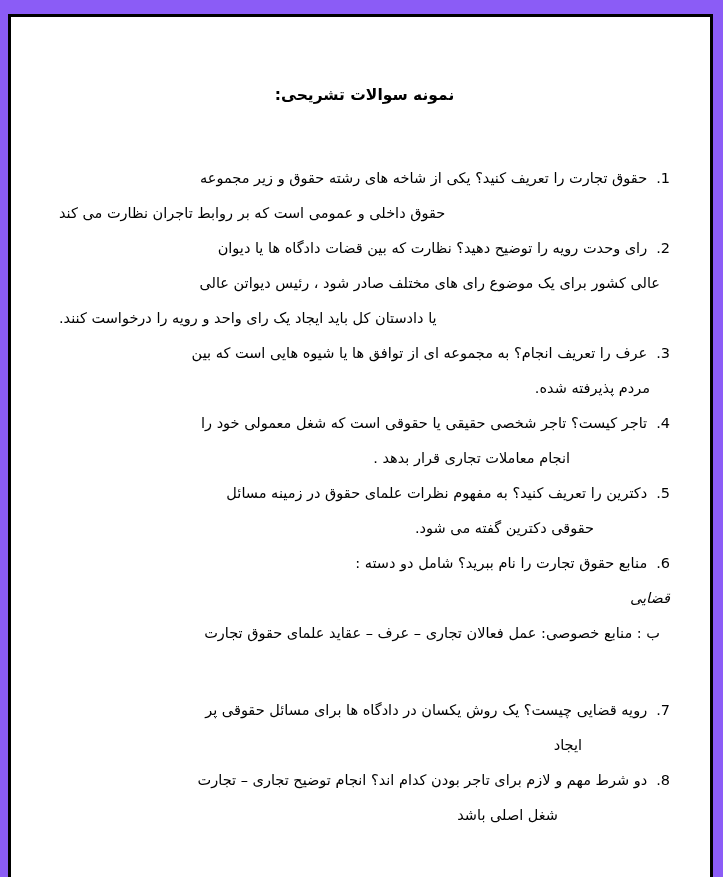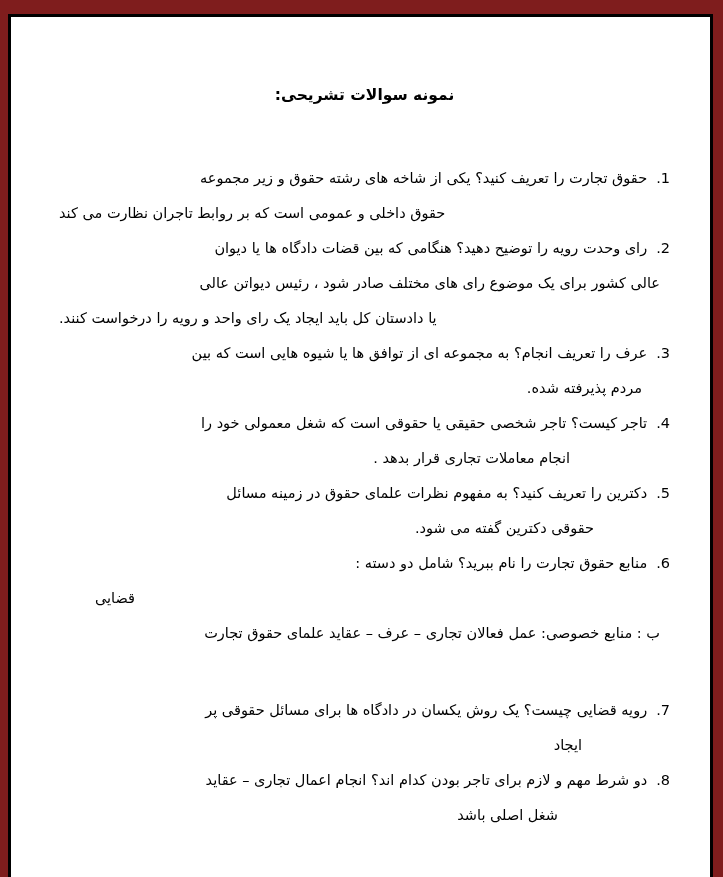--- a/index.html
+++ b/index.html
@@ -1,30 +1,30 @@
 <!DOCTYPE html>
 <html><head>
 <meta charset="utf-8">
 <style>
   html,body{margin:0;padding:0;background:#ffffff;}
   body{width:723px;height:877px;overflow:hidden;font-family:"DejaVu Sans",sans-serif;color:#000;}
-  .page{position:relative;width:723px;height:877px;background:#7f1d1d;overflow:hidden;}
+  .page{position:relative;width:723px;height:877px;background:#8b5cf6;overflow:hidden;}
   .frame{position:absolute;left:8px;top:14px;right:10px;bottom:-8px;border:3px solid #000;background:#fff;}
   .content{position:absolute;left:3px;right:3px;top:0;bottom:0;direction:rtl;unicode-bidi:embed;
            padding:64px 37px 0 45px;font-size:14.5px;line-height:35px;}
   .title{text-align:center;font-weight:bold;font-size:15.5px;line-height:28px;}
   .list{margin-top:52px;}
   .line{line-height:35px;white-space:nowrap;}
   .line .q{font-weight:normal;}
   .num{display:inline-block;margin-left:9px;}
   .t-right{text-align:right;}
   .t-center{text-align:left;}
-  .t-left{text-align:left;}
+  .t-left{text-align:right;font-style:italic;}
   .mr10{margin-right:10px;}
-  .mr28{margin-right:28px;text-align:right;}
+  .mr28{margin-right:20px;text-align:right;}
   .mr76{margin-right:76px;}
   .mr88{margin-right:88px;}
   .mr100{margin-right:100px;}
   .mr112{margin-right:112px;}
   .ml36{margin-left:36px;}
   .gap-top{margin-top:42px;}
 </style>
 </head>
 <body>
 
@@ -35,21 +35,21 @@
       <div class="title">نمونه سوالات تشریحی:</div>
 
       <div class="list">
 
         <div class="item">
           <div class="line first t-right"><span class="num">1.</span><span class="q">حقوق تجارت را تعریف کنید؟</span><span class="a"> یکی از شاخه های رشته حقوق و زیر مجموعه</span></div>
           <div class="line t-center">حقوق داخلی و عمومی است که بر روابط تاجران نظارت می کند</div>
         </div>
 
         <div class="item">
-          <div class="line first t-right"><span class="num">2.</span><span class="q">رای وحدت رویه را توضیح دهید؟</span><span class="a"> هنگامی که بین قضات دادگاه ها یا دیوان</span></div>
+          <div class="line first t-right"><span class="num">2.</span><span class="q">رای وحدت رویه را توضیح دهید؟</span><span class="a"> نظارت که بین قضات دادگاه ها یا دیوان</span></div>
           <div class="line t-right mr10">عالی کشور برای یک موضوع رای های مختلف صادر شود ، رئیس دیواتن عالی</div>
           <div class="line t-center">یا دادستان کل باید ایجاد یک رای واحد و رویه را درخواست کنند.</div>
         </div>
 
         <div class="item">
           <div class="line first t-right"><span class="num">3.</span><span class="q">عرف را تعریف انجام؟</span><span class="a"> به مجموعه ای از توافق ها یا شیوه هایی است که بین</span></div>
           <div class="line t-right mr28">مردم پذیرفته شده.</div>
         </div>
 
         <div class="item">
@@ -70,20 +70,20 @@
           <div class="line t-left ml36">قضایی</div>
           <div class="line t-right mr10">ب : منابع خصوصی: عمل فعالان تجاری – عرف – عقاید علمای حقوق تجارت</div>
         </div>
 
         <div class="item gap-top">
           <div class="line first t-right"><span class="num">7.</span><span class="q">رویه قضایی چیست؟</span><span class="a"> یک روش یکسان در دادگاه ها برای مسائل حقوقی پر</span></div>
           <div class="line t-right mr88">ایجاد</div>
         </div>
 
         <div class="item">
-          <div class="line first t-right"><span class="num">8.</span><span class="q">دو شرط مهم و لازم برای تاجر بودن کدام اند؟</span><span class="a"> انجام اعمال تجاری – عقاید</span></div>
+          <div class="line first t-right"><span class="num">8.</span><span class="q">دو شرط مهم و لازم برای تاجر بودن کدام اند؟</span><span class="a"> انجام توضیح تجاری – تجارت</span></div>
           <div class="line t-right mr112">شغل اصلی باشد</div>
         </div>
 
       </div>
     </div>
   </div>
 </div>
 
 </body></html>

